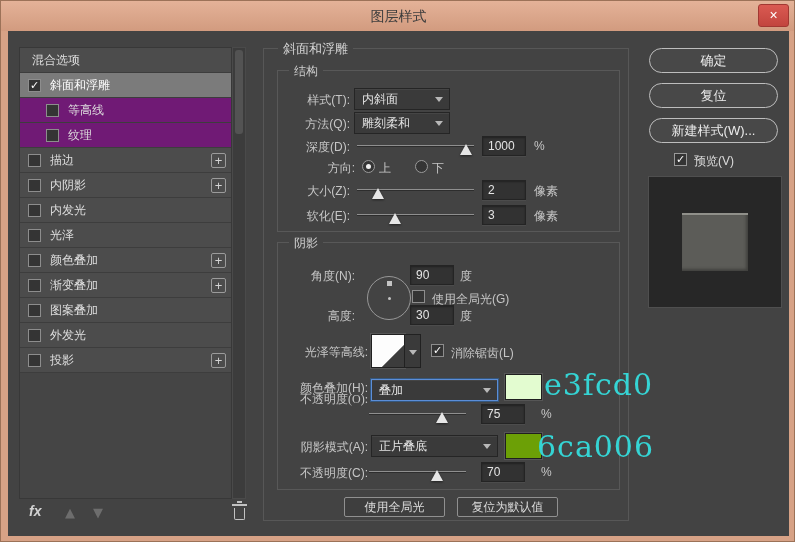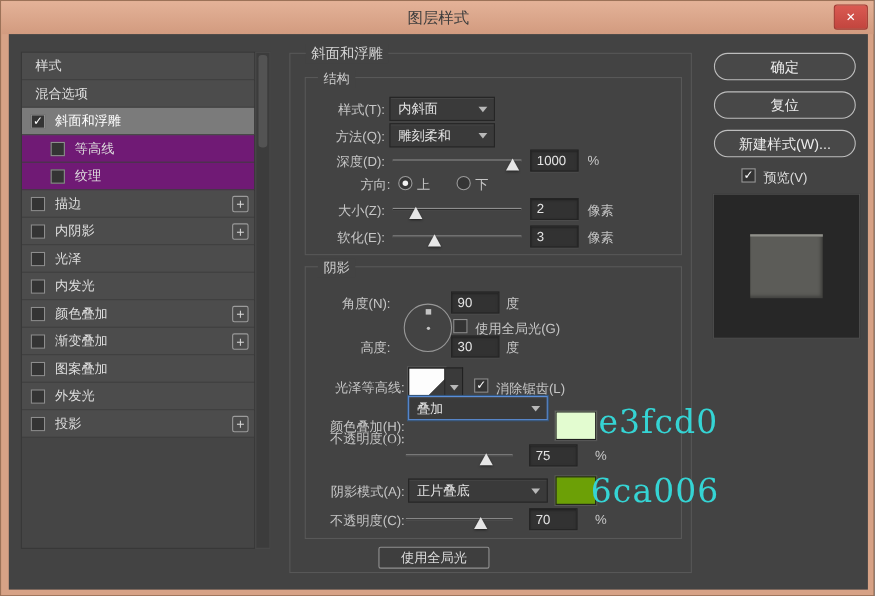--- a/index.html
+++ b/index.html
@@ -113,23 +113,20 @@
     <span class="title">图层样式</span>
     <div class="closebtn">
       <span>×</span>
     </div>
   </div>
 
   <div class="body">
 
     <div class="list">
       <div class="row plain">
-        <span class="lbl">样式</span>
-      </div>
-      <div class="row plain">
         <span class="lbl">混合选项</span>
       </div>
       <div class="row sel">
         <span class="cbx">
             <span class="tick">✓</span>
           </span>
         <span class="lbl">斜面和浮雕</span>
       </div>
       <div class="row sub">
         <span class="cbx"></span>
@@ -144,25 +141,25 @@
         <span class="lbl">描边</span>
         <span class="plusbox">+</span>
       </div>
       <div class="row">
         <span class="cbx"></span>
         <span class="lbl">内阴影</span>
         <span class="plusbox">+</span>
       </div>
       <div class="row">
         <span class="cbx"></span>
+        <span class="lbl">内发光</span>
+      </div>
+      <div class="row">
+        <span class="cbx"></span>
         <span class="lbl">光泽</span>
-      </div>
-      <div class="row">
-        <span class="cbx"></span>
-        <span class="lbl">内发光</span>
       </div>
       <div class="row">
         <span class="cbx"></span>
         <span class="lbl">颜色叠加</span>
         <span class="plusbox">+</span>
       </div>
       <div class="row">
         <span class="cbx"></span>
         <span class="lbl">渐变叠加</span>
         <span class="plusbox">+</span>
@@ -176,20 +173,26 @@
         <span class="lbl">外发光</span>
       </div>
       <div class="row">
         <span class="cbx"></span>
         <span class="lbl">投影</span>
         <span class="plusbox">+</span>
       </div>
     </div>
     <div class="vscroll">
       <div class="vthumb"></div>
+    </div>
+    <div class="listfoot">
+      <span class="fxicon">fx</span>
+      <span class="arrow" style="left:46px;">▲</span>
+      <span class="arrow" style="left:74px;">▼</span>
+      <span class="trash"></span>
     </div>
 
     <div class="panel">
       <span class="panel-legend">斜面和浮雕</span>
 
       <div class="group" style="left:13px; top:21px; width:343px; height:162px;">
         <span class="glegend">结构</span>
 
         <span class="flabel" style="left:0; top:21px; width:72px;">样式(T):</span>
         <div class="dd" style="left:76px; top:17px; width:96px;">
@@ -250,21 +253,21 @@
         <div class="contour" style="left:93px; top:91px;"></div>
         <div class="contour-dd" style="left:127px; top:91px;">
           <span class="dd-car" style="right:3px; top:15px;"></span>
         </div>
         <span class="cbx" style="left:153px; top:101px;">
             <span class="tick">✓</span>
           </span>
         <span class="unit" style="left:173px; top:102px;">消除锯齿(L)</span>
 
         <span class="flabel" style="left:0; top:137px; width:90px;">颜色叠加(H):</span>
-        <div class="dd focus" style="left:93px; top:117px; width:127px;">
+        <div class="dd focus" style="left:93px; top:136px; width:127px;">
           <span>叠加</span>
           <span class="dd-car"></span>
         </div>
         <div class="swatch" style="left: 227px; top: 131px; background: rgb(227, 252, 208);"></div>
 
         <span class="flabel" style="left:0; top:148px; width:90px;font-family:Liberation Serif, serif;">不透明度(O):</span>
         <div class="track" style="left:91px; top:170px; width:97px;"></div>
         <div class="thumb" style="left:158px; top:169px;"></div>
         <input class="inp" style="left: 203px; top: 161px;" value="75">
         <span class="unit" style="left:263px; top:164px;">%</span>
@@ -277,20 +280,21 @@
         <div class="swatch" style="left: 227px; top: 190px; background: rgb(108, 160, 6);"></div>
 
         <span class="flabel" style="left:0; top:222px; width:90px;">不透明度(C):</span>
         <div class="track" style="left:91px; top:228px; width:97px;"></div>
         <div class="thumb" style="left:153px; top:227px;"></div>
         <input class="inp" style="left: 203px; top: 219px;" value="70">
         <span class="unit" style="left:263px; top:222px;">%</span>
       </div>
 
       <div class="smallbtn" style="left:80px; top:448px;">使用全局光</div>
+      <div class="smallbtn" style="left:193px; top:448px;">复位为默认值</div>
     </div>
 
     <div class="pill" style="top:17px;">确定</div>
     <div class="pill" style="top:52px;">复位</div>
     <div class="pill" style="top:87px;">新建样式(W)...</div>
     <span class="prevcb">
         <span class="tick">✓</span>
       </span>
     <span class="prevlbl">预览(V)</span>
     <div class="pv">

